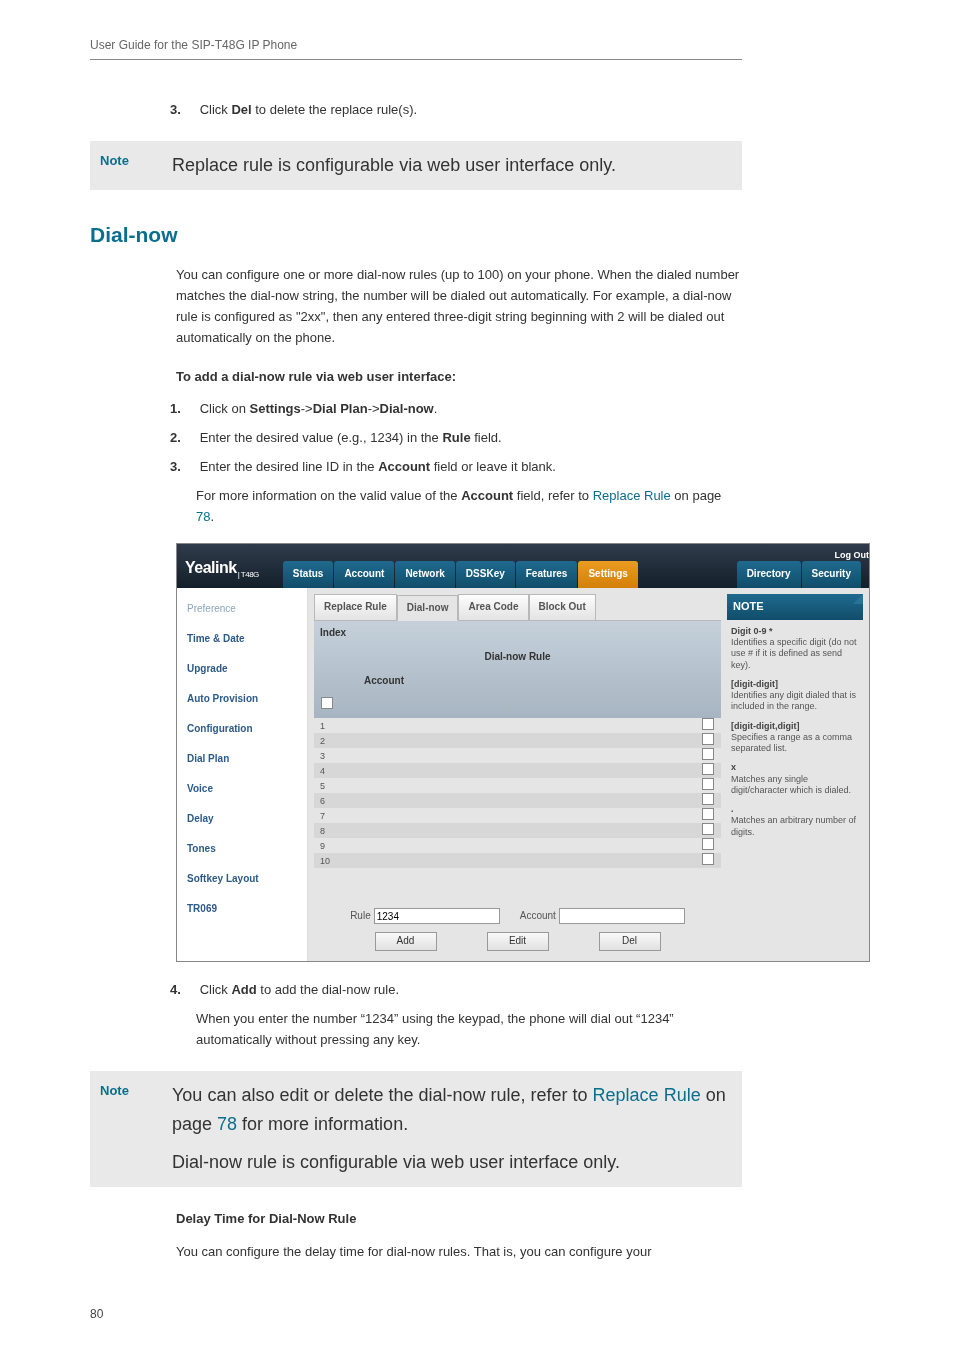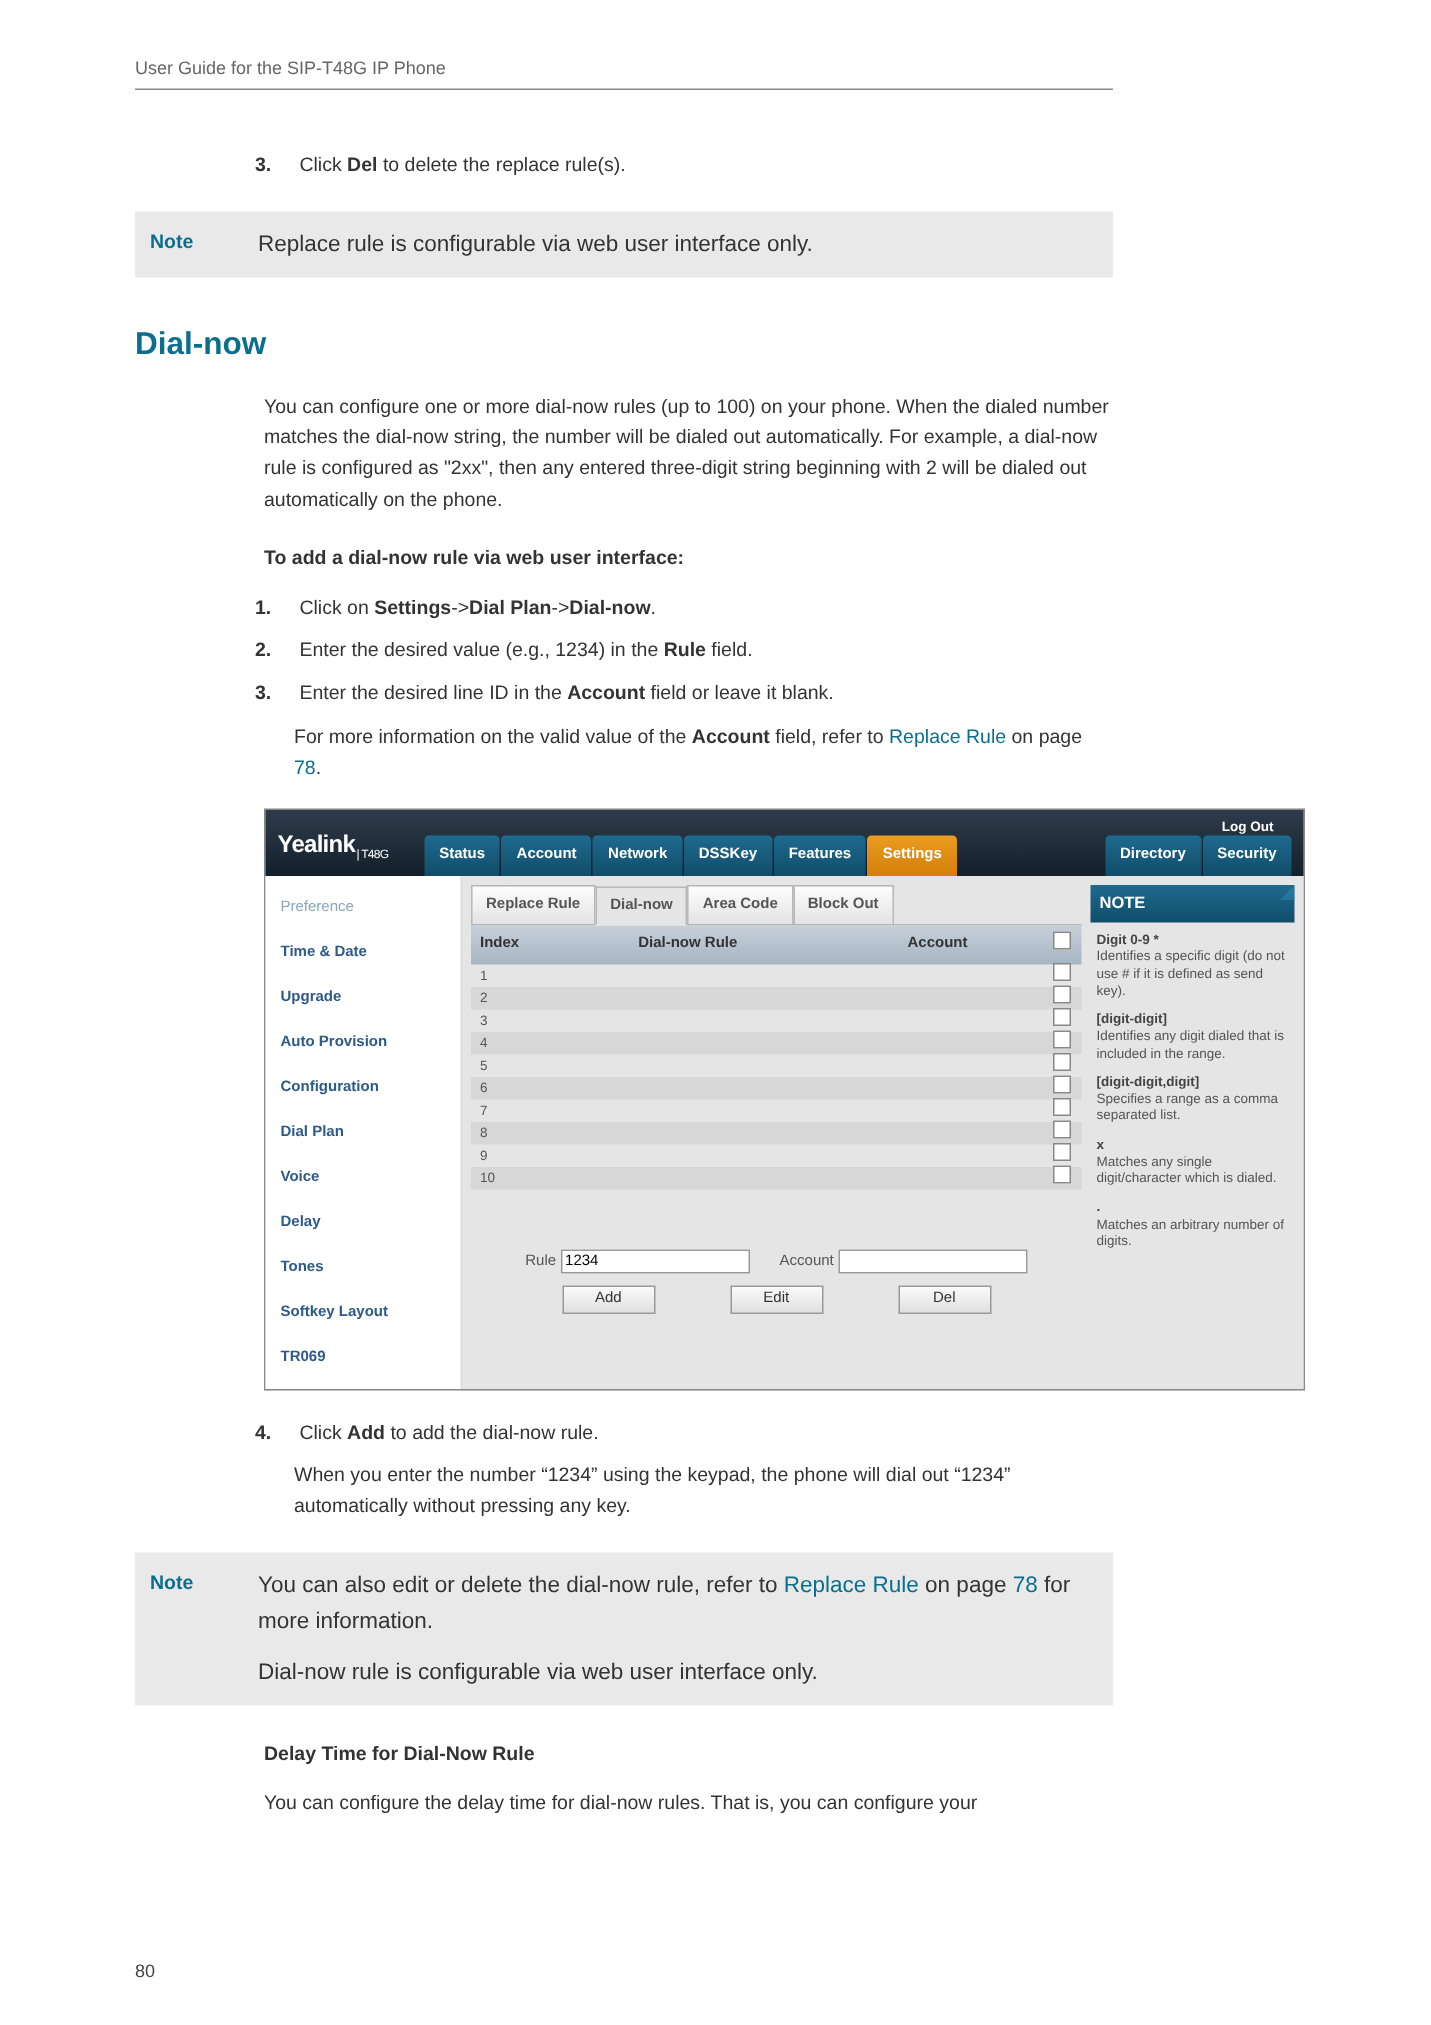--- a/index.html
+++ b/index.html
@@ -41,21 +41,21 @@
   .note-label {
     width: 62px;
     flex-shrink: 0;
     color: #0a6e8e;
     font-weight: bold;
     padding: 10px 10px;
     font-size: 13px;
   }
   .note-content {
     padding: 10px 10px 10px 0;
-    font-size: 15px;
+    font-size: 18px;
     color: #333;
   }
   .note-content .link { color: #0a6e8e; }
   .note-content .secondary { margin-top: 10px; }
   h2.section-title {
     color: #0a6e8e;
     font-weight: bold;
     font-size: 21px;
     margin: 28px 0 14px 0;
   }
@@ -104,21 +104,21 @@
     font-size: 16px;
     margin-right: 20px;
     align-self: center;
     letter-spacing: -0.5px;
     text-align: right;
   }
   .ss-logo .sub { font-size: 8px; font-weight: normal; margin-left:1px; vertical-align: sub;}
   .ss-logout {
     position: absolute;
     top: 4px;
-    right: 20px;
+    right: 0;
     color: #fff;
     font-size: 9px;
     font-weight: bold;
   }
   .ss-toptabs {
     display: flex;
     align-items: flex-end;
     flex: 1;
     gap: 1px;
     margin-left: 4px;
@@ -186,20 +186,21 @@
   }
   .ss-table {
     margin: 0 6px;
     border-top: 1px solid #b8b8b8;
   }
   .ss-thead {
     display: flex;
     background: linear-gradient(#c5d0da, #a7b5c2);
     font-weight: bold;
     color: #333;
+    flex-direction: column;
   }
   .ss-th {
     padding: 4px 6px;
     box-sizing: border-box;
   }
   .col-idx { width: 48px; }
   .col-rule { flex: 1; text-align: center; }
   .col-acct { width: 140px; text-align: center; }
   .col-chk { width: 26px; text-align:center; }
   .ss-tbody .ss-tr {

